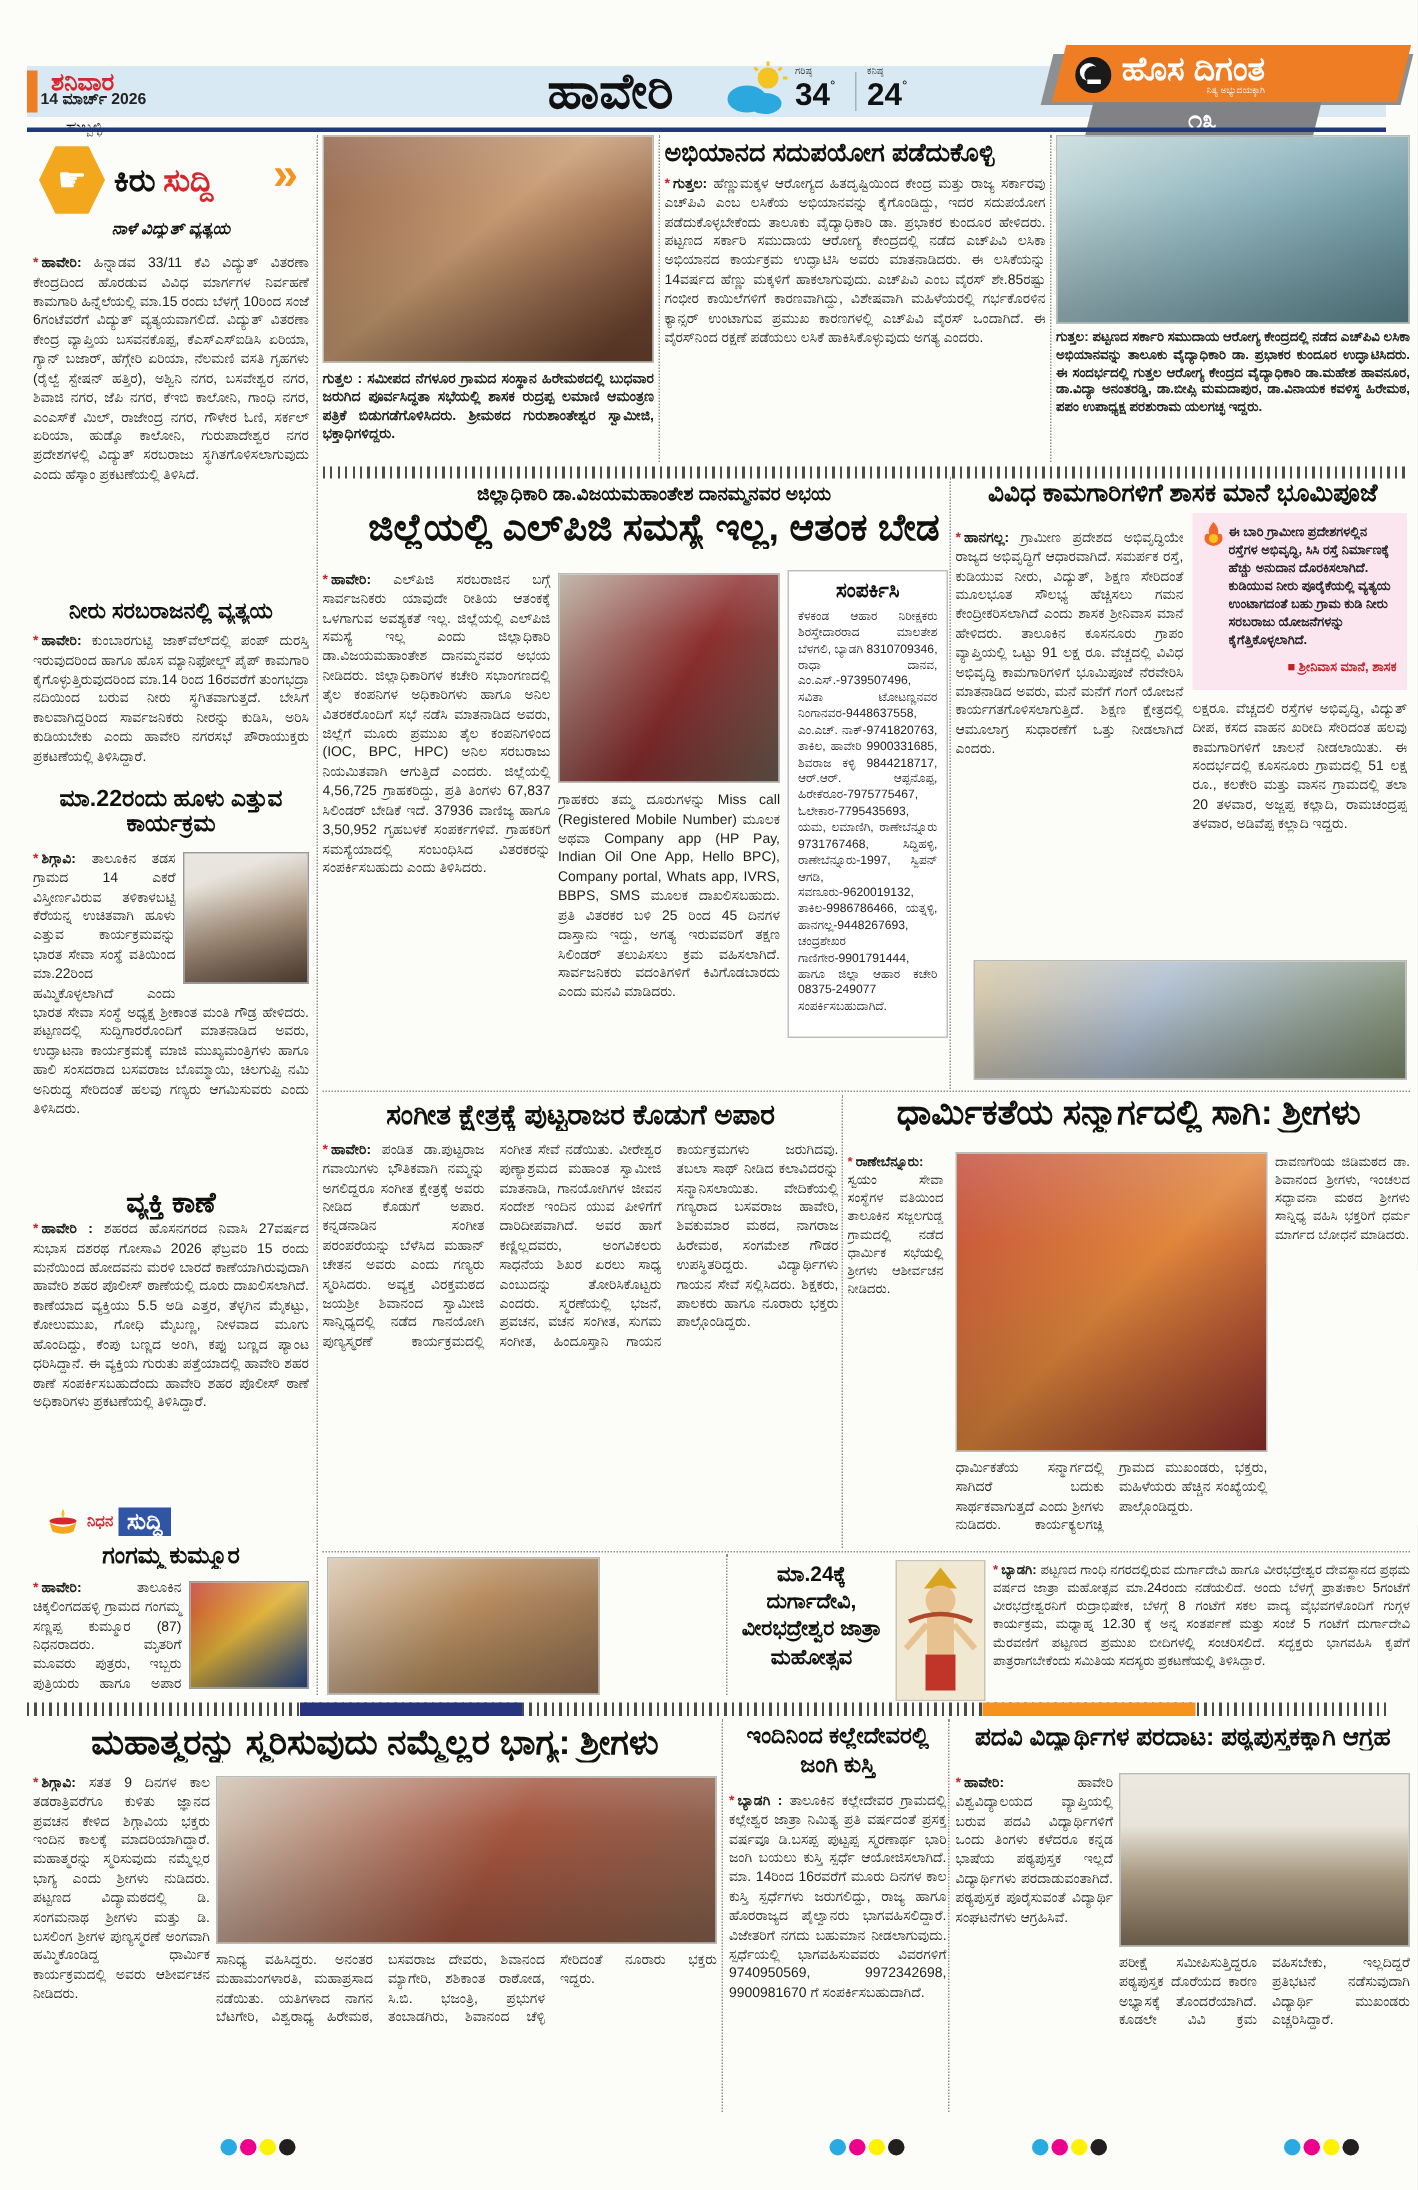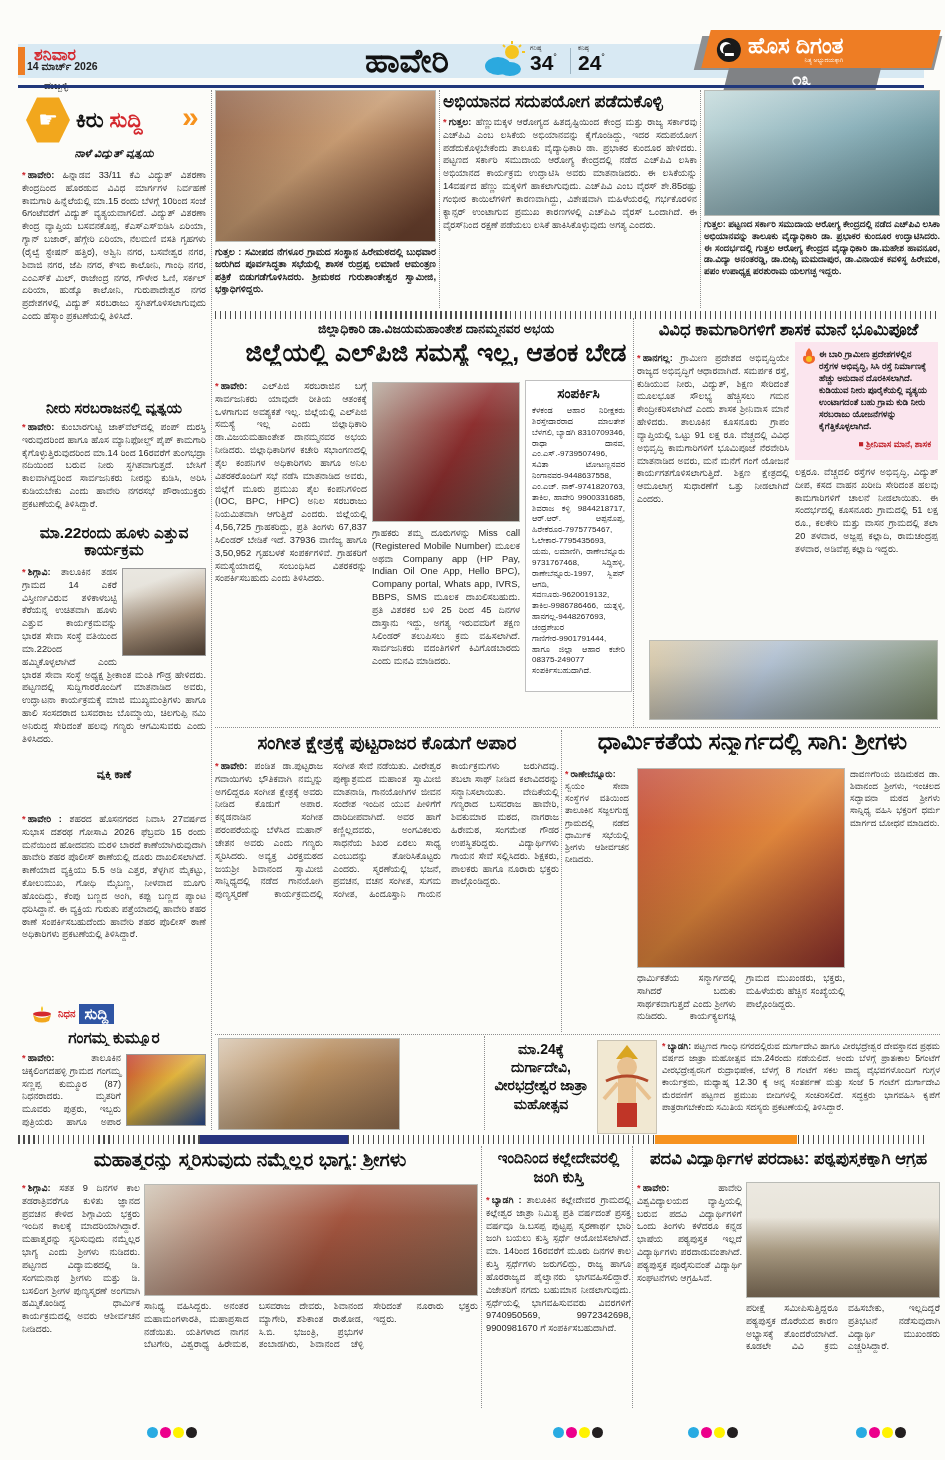--- a/index.html
+++ b/index.html
@@ -92,21 +92,21 @@
         <div style="font-size:6px;color:#fff;text-align:right;">ನಿತ್ಯ ಅಭ್ಯುದಯಕ್ಕಾಗಿ</div>
       </div>
     </div>
   </div>
   <div class="abs skew center" style="left:726px;top:68px;width:152px;height:24px;background:#808285;">
     <span class="unskew" style="display:inline-block;color:#fff;font-size:17px;font-weight:bold;line-height:24px;">೧೩</span>
   </div>
   <div class="abs" style="left:18px;top:85px;width:906px;height:3px;background:#21387b;"></div>
 
   <div class="abs hexagon" style="left:26px;top:96px;width:44px;height:48px;">☛</div>
-  <div class="abs" style="left:76px;top:108px;font-size:21px;font-weight:bold;">
+  <div class="abs" style="left:76px;top:108px;font-size:21px;font-weight:bold;font-family:Liberation Serif, serif;">
     <span style="color:#111;">ಕಿರು</span>
     <span style="color:#d4282e;">ಸುದ್ದಿ</span>
   </div>
   <div class="abs chev" style="left:182px;top:102px;">»</div>
 
   <div class="abs headline center" style="left:22px;top:147px;width:184px;font-size:11px;font-style:italic;">ನಾಳೆ ವಿದ್ಯುತ್ ವ್ಯತ್ಯಯ</div>
   <p class="abs body-text" style="left:22px;top:169px;width:184px;height:228px;margin:0;">
     <span class="star">*</span><span class="dl">ಹಾವೇರಿ:</span>
     <span>ಹಿನ್ನಾಡವ 33/11 ಕೆವಿ ವಿದ್ಯುತ್ ವಿತರಣಾ ಕೇಂದ್ರದಿಂದ ಹೊರಡುವ ವಿವಿಧ ಮಾರ್ಗಗಳ ನಿರ್ವಹಣೆ ಕಾಮಗಾರಿ ಹಿನ್ನೆಲೆಯಲ್ಲಿ ಮಾ.15 ರಂದು ಬೆಳಗ್ಗೆ 10ರಿಂದ ಸಂಜೆ 6ಗಂಟೆವರೆಗೆ ವಿದ್ಯುತ್ ವ್ಯತ್ಯಯವಾಗಲಿದೆ. ವಿದ್ಯುತ್ ವಿತರಣಾ ಕೇಂದ್ರ ವ್ಯಾಪ್ತಿಯ ಬಸವನಕೊಪ್ಪ, ಕೆಎಸ್‌ಎಸ್‌ಐಡಿಸಿ ಏರಿಯಾ, ಗ್ಯಾನ್ ಬಜಾರ್, ಹೆಗ್ಗೇರಿ ಏರಿಯಾ, ನೆಲಮಣಿ ವಸತಿ ಗೃಹಗಳು (ರೈಲ್ವೆ ಸ್ಟೇಷನ್ ಹತ್ತಿರ), ಅಶ್ವಿನಿ ನಗರ, ಬಸವೇಶ್ವರ ನಗರ, ಶಿವಾಜಿ ನಗರ, ಜೆಪಿ ನಗರ, ಕೆಇಬಿ ಕಾಲೋನಿ, ಗಾಂಧಿ ನಗರ, ಎಂಎಸ್‌ಕೆ ಮಿಲ್, ರಾಜೇಂದ್ರ ನಗರ, ಗೌಳೇರ ಓಣಿ, ಸರ್ಕಲ್ ಏರಿಯಾ, ಹುಡ್ಕೊ ಕಾಲೋನಿ, ಗುರುಪಾದೇಶ್ವರ ನಗರ ಪ್ರದೇಶಗಳಲ್ಲಿ ವಿದ್ಯುತ್ ಸರಬರಾಜು ಸ್ಥಗಿತಗೊಳಿಸಲಾಗುವುದು ಎಂದು ಹೆಸ್ಕಾಂ ಪ್ರಕಟಣೆಯಲ್ಲಿ ತಿಳಿಸಿದೆ.</span>
   </p>
@@ -117,21 +117,21 @@
     <span>ಕುಂಬಾರಗುಟ್ಟಿ ಜಾಕ್‌ವೆಲ್‌ದಲ್ಲಿ ಪಂಪ್ ದುರಸ್ತಿ ಇರುವುದರಿಂದ ಹಾಗೂ ಹೊಸ ಮ್ಯಾನಿಫೋಲ್ಡ್ ಪೈಪ್ ಕಾಮಗಾರಿ ಕೈಗೊಳ್ಳುತ್ತಿರುವುದರಿಂದ ಮಾ.14 ರಿಂದ 16ರವರೆಗೆ ತುಂಗಭದ್ರಾ ನದಿಯಿಂದ ಬರುವ ನೀರು ಸ್ಥಗಿತವಾಗುತ್ತದೆ. ಬೇಸಿಗೆ ಕಾಲವಾಗಿದ್ದರಿಂದ ಸಾರ್ವಜನಿಕರು ನೀರನ್ನು ಕುಡಿಸಿ, ಅರಿಸಿ ಕುಡಿಯಬೇಕು ಎಂದು ಹಾವೇರಿ ನಗರಸಭೆ ಪೌರಾಯುಕ್ತರು ಪ್ರಕಟಣೆಯಲ್ಲಿ ತಿಳಿಸಿದ್ದಾರೆ.</span>
   </p>
 
   <div class="abs headline center" style="left:22px;top:524px;width:184px;font-size:15.5px;">ಮಾ.22ರಂದು ಹೂಳು ಎತ್ತುವ ಕಾರ್ಯಕ್ರಮ</div>
   <p class="abs body-text" style="left:22px;top:566px;width:184px;height:220px;margin:0;">
     <span class="float-ph ph-man photo" style="width:84px;height:88px;"></span>
     <span class="star">*</span><span class="dl">ಶಿಗ್ಗಾವಿ:</span>
     <span>ತಾಲೂಕಿನ ತಡಸ ಗ್ರಾಮದ 14 ಎಕರೆ ವಿಸ್ತೀರ್ಣವಿರುವ ತಳಿಕಾಳಬಟ್ಟಿ ಕೆರೆಯನ್ನ ಉಚಿತವಾಗಿ ಹೂಳು ಎತ್ತುವ ಕಾರ್ಯಕ್ರಮವನ್ನು ಭಾರತ ಸೇವಾ ಸಂಸ್ಥೆ ವತಿಯಿಂದ ಮಾ.22ರಿಂದ ಹಮ್ಮಿಕೊಳ್ಳಲಾಗಿದೆ ಎಂದು ಭಾರತ ಸೇವಾ ಸಂಸ್ಥೆ ಅಧ್ಯಕ್ಷ ಶ್ರೀಕಾಂತ ಮಂತಿ ಗೌಡ್ರ ಹೇಳಿದರು. ಪಟ್ಟಣದಲ್ಲಿ ಸುದ್ದಿಗಾರರೊಂದಿಗೆ ಮಾತನಾಡಿದ ಅವರು, ಉದ್ಘಾಟನಾ ಕಾರ್ಯಕ್ರಮಕ್ಕೆ ಮಾಜಿ ಮುಖ್ಯಮಂತ್ರಿಗಳು ಹಾಗೂ ಹಾಲಿ ಸಂಸದರಾದ ಬಸವರಾಜ ಬೊಮ್ಮಾಯಿ, ಚಿಲಗುಪ್ಪಿ ನಮಿ ಅನಿರುದ್ಧ ಸೇರಿದಂತೆ ಹಲವು ಗಣ್ಯರು ಆಗಮಿಸುವರು ಎಂದು ತಿಳಿಸಿದರು.</span>
   </p>
 
-  <div class="abs headline center" style="left:22px;top:768px;width:184px;font-size:11px;">ವ್ಯಕ್ತಿ ಕಾಣೆ</div>
+  <div class="abs headline center" style="left:22px;top:792px;width:184px;font-size:19px;">ವ್ಯಕ್ತಿ ಕಾಣೆ</div>
   <p class="abs body-text" style="left:22px;top:813px;width:184px;height:186px;margin:0;">
     <span class="star">*</span><span class="dl">ಹಾವೇರಿ :</span>
     <span>ಶಹರದ ಹೊಸನಗರದ ನಿವಾಸಿ 27ವರ್ಷದ ಸುಭಾಸ ದಶರಥ ಗೋಸಾವಿ 2026 ಫೆಬ್ರವರಿ 15 ರಂದು ಮನೆಯಿಂದ ಹೋದವನು ಮರಳಿ ಬಾರದೆ ಕಾಣೆಯಾಗಿರುವುದಾಗಿ ಹಾವೇರಿ ಶಹರ ಪೊಲೀಸ್ ಠಾಣೆಯಲ್ಲಿ ದೂರು ದಾಖಲಿಸಲಾಗಿದೆ. ಕಾಣೆಯಾದ ವ್ಯಕ್ತಿಯು 5.5 ಅಡಿ ಎತ್ತರ, ತೆಳ್ಳಗಿನ ಮೈಕಟ್ಟು, ಕೋಲುಮುಖ, ಗೋಧಿ ಮೈಬಣ್ಣ, ನೀಳವಾದ ಮೂಗು ಹೊಂದಿದ್ದು, ಕೆಂಪು ಬಣ್ಣದ ಅಂಗಿ, ಕಪ್ಪು ಬಣ್ಣದ ಪ್ಯಾಂಟ ಧರಿಸಿದ್ದಾನೆ. ಈ ವ್ಯಕ್ತಿಯ ಗುರುತು ಪತ್ತೆಯಾದಲ್ಲಿ ಹಾವೇರಿ ಶಹರ ಠಾಣೆ ಸಂಪರ್ಕಿಸಬಹುದೆಂದು ಹಾವೇರಿ ಶಹರ ಪೊಲೀಸ್ ಠಾಣೆ ಅಧಿಕಾರಿಗಳು ಪ್ರಕಟಣೆಯಲ್ಲಿ ತಿಳಿಸಿದ್ದಾರೆ.</span>
   </p>
 
   <div class="abs" style="left:30px;top:1004px;display:flex;align-items:center;">
     <svg width="24" height="20" viewBox="0 0 24 20" style="margin-right:4px;">
       <path d="M3 11 Q12 17 21 11 L19 17 Q12 20 5 17 Z" fill="#f2a71d"></path>
       <ellipse cx="12" cy="10" rx="9" ry="2.4" fill="#d4282e"></ellipse>
       <path d="M12 2 Q14 5 12 8 Q10 5 12 2 Z" fill="#f5c41f"></path>
@@ -235,21 +235,21 @@
   </svg>
   <p class="abs body-text" style="left:662px;top:1040px;width:278px;height:92px;margin:0;font-size:8.8px;">
     <span class="star">*</span><span class="dl">ಬ್ಯಾಡಗಿ:</span>
     <span>ಪಟ್ಟಣದ ಗಾಂಧಿ ನಗರದಲ್ಲಿರುವ ದುರ್ಗಾದೇವಿ ಹಾಗೂ ವೀರಭದ್ರೇಶ್ವರ ದೇವಸ್ಥಾನದ ಪ್ರಥಮ ವರ್ಷದ ಜಾತ್ರಾ ಮಹೋತ್ಸವ ಮಾ.24ರಂದು ನಡೆಯಲಿದೆ. ಅಂದು ಬೆಳಗ್ಗೆ ಪ್ರಾತಃಕಾಲ 5ಗಂಟೆಗೆ ವೀರಭದ್ರೇಶ್ವರನಿಗೆ ರುದ್ರಾಭಿಷೇಕ, ಬೆಳಗ್ಗೆ 8 ಗಂಟೆಗೆ ಸಕಲ ವಾದ್ಯ ವೈಭವಗಳೊಂದಿಗೆ ಗುಗ್ಗಳ ಕಾರ್ಯಕ್ರಮ, ಮಧ್ಯಾಹ್ನ 12.30 ಕ್ಕೆ ಅನ್ನ ಸಂತರ್ಪಣೆ ಮತ್ತು ಸಂಜೆ 5 ಗಂಟೆಗೆ ದುರ್ಗಾದೇವಿ ಮೆರವಣಿಗೆ ಪಟ್ಟಣದ ಪ್ರಮುಖ ಬೀದಿಗಳಲ್ಲಿ ಸಂಚರಿಸಲಿದೆ. ಸದ್ಭಕ್ತರು ಭಾಗವಹಿಸಿ ಕೃಪೆಗೆ ಪಾತ್ರರಾಗಬೇಕೆಂದು ಸಮಿತಿಯ ಸದಸ್ಯರು ಪ್ರಕಟಣೆಯಲ್ಲಿ ತಿಳಿಸಿದ್ದಾರೆ.</span>
   </p>
 
   <div class="abs hatch" style="left:18px;top:1135px;width:906px;height:9px;"></div>
   <div class="abs" style="left:200px;top:1135px;width:148px;height:9px;background:#27337e;"></div>
   <div class="abs" style="left:655px;top:1135px;width:142px;height:9px;background:#f6921e;"></div>
 
-  <div class="abs headline center" style="left:20px;top:1149px;width:460px;font-size:19px;white-space:nowrap;">ಮಹಾತ್ಮರನ್ನು ಸ್ಮರಿಸುವುದು ನಮ್ಮೆಲ್ಲರ ಭಾಗ್ಯ: ಶ್ರೀಗಳು</div>
+  <div class="abs headline center" style="left:20px;top:1149px;width:460px;font-size:23px;white-space:nowrap;">ಮಹಾತ್ಮರನ್ನು ಸ್ಮರಿಸುವುದು ನಮ್ಮೆಲ್ಲರ ಭಾಗ್ಯ: ಶ್ರೀಗಳು</div>
   <p class="abs body-text" style="left:22px;top:1182px;width:118px;height:220px;margin:0;">
     <span class="star">*</span><span class="dl">ಶಿಗ್ಗಾವಿ:</span>
     <span>ಸತತ 9 ದಿನಗಳ ಕಾಲ ತಡರಾತ್ರಿವರೆಗೂ ಕುಳಿತು ಜ್ಞಾನದ ಪ್ರವಚನ ಕೇಳಿದ ಶಿಗ್ಗಾವಿಯ ಭಕ್ತರು ಇಂದಿನ ಕಾಲಕ್ಕೆ ಮಾದರಿಯಾಗಿದ್ದಾರೆ. ಮಹಾತ್ಮರನ್ನು ಸ್ಮರಿಸುವುದು ನಮ್ಮೆಲ್ಲರ ಭಾಗ್ಯ ಎಂದು ಶ್ರೀಗಳು ನುಡಿದರು. ಪಟ್ಟಣದ ವಿದ್ಯಾಮಠದಲ್ಲಿ ಡಿ. ಸಂಗಮನಾಥ ಶ್ರೀಗಳು ಮತ್ತು ಡಿ. ಬಸಲಿಂಗ ಶ್ರೀಗಳ ಪುಣ್ಯಸ್ಮರಣೆ ಅಂಗವಾಗಿ ಹಮ್ಮಿಕೊಂಡಿದ್ದ ಧಾರ್ಮಿಕ ಕಾರ್ಯಕ್ರಮದಲ್ಲಿ ಅವರು ಆಶೀರ್ವಚನ ನೀಡಿದರು.</span>
   </p>
   <div class="abs photo ph-group" style="left:144px;top:1184px;width:334px;height:112px;"></div>
   <div class="abs body-text cols3" style="left:144px;top:1300px;width:334px;height:102px;">ಸಾನಿಧ್ಯ ವಹಿಸಿದ್ದರು. ಅನಂತರ ಮಹಾಮಂಗಳಾರತಿ, ಮಹಾಪ್ರಸಾದ ನಡೆಯಿತು. ಯತಿಗಳಾದ ನಾಗನ ಬೆಟಗೇರಿ, ವಿಶ್ವರಾಧ್ಯ ಹಿರೇಮಠ, ಬಸವರಾಜ ದೇವರು, ಶಿವಾನಂದ ಮ್ಯಾಗೇರಿ, ಶಶಿಕಾಂತ ರಾಠೋಡ, ಸಿ.ಬಿ. ಭಜಂತ್ರಿ, ಪ್ರಭುಗಳ ತಂಬಾಡಗಿರು, ಶಿವಾನಂದ ಚೆಳ್ಳಿ ಸೇರಿದಂತೆ ನೂರಾರು ಭಕ್ತರು ಇದ್ದರು.</div>
 
   <div class="abs vdot" style="left:481px;top:1146px;height:262px;"></div>
 
   <div class="abs headline center" style="left:486px;top:1149px;width:145px;height:42px;font-size:15px;line-height:1.25;">ಇಂದಿನಿಂದ ಕಲ್ಲೇದೇವರಲ್ಲಿ ಜಂಗಿ ಕುಸ್ತಿ</div>

